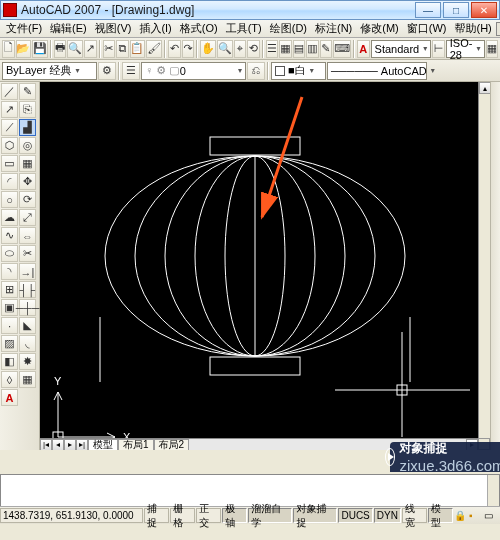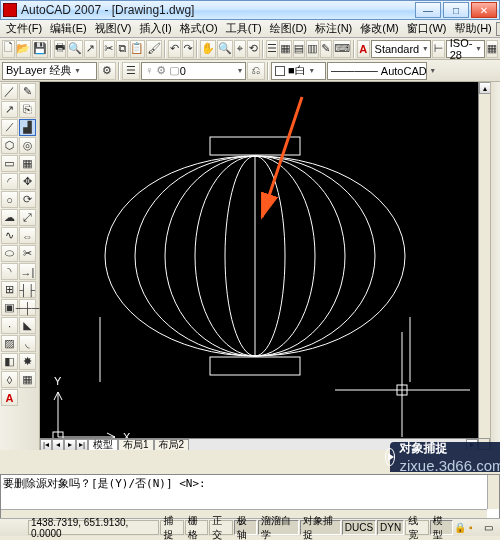--- a/index.html
+++ b/index.html
@@ -105,26 +105,25 @@
     font-family:SimSun, monospace; font-size:11px;
     padding:1px 2px;
     overflow:hidden;
   }
   .cmdarea .line { white-space:pre; }
   .cmd-scroll-v { position:absolute; right:0; top:0; bottom:12px; width:12px; background:#ece9d8; border-left:1px solid #aaa;}
   .cmd-scroll-h { position:absolute; left:0; right:12px; bottom:0; height:12px; background:#ece9d8; border-top:1px solid #aaa;}
 
   
   .statusbar {
-    position:absolute; left:0; right:0; bottom:4px; height:18px;
+    position:absolute; left:0; right:0; bottom:16px; height:18px;
     background:linear-gradient(#f2f0e6,#e4e1d3);
     display:flex; align-items:center;
     border-top:1px solid #aaa;
     font-size:10px;
-    padding-left:28px;
   }
   .statuspanel { border:1px solid #b8b5a5; padding:0 2px; height:15px; display:flex; align-items:center; margin-right:1px; background:#efece0;}
   .statuspanel.pressed { background:#d8d4c4; border-color:#888 #fff #fff #888; }
   .tray { margin-left:auto; display:flex; gap:3px; padding-right:4px;}
   .tray .ticon { width:12px; height:12px; }
 
   
   .badge {
     position:absolute; right:0; bottom:68px;
     width:110px; height:30px;
@@ -340,21 +339,20 @@
       <div class="tab">布局1</div>
       <div class="tab">布局2</div>
     </div>
     <div class="track"></div>
     <div class="arrow">▸</div>
   </div>
   <div class="scrollbar-corner"></div>
 </div>
 
 <div class="cmdarea">
-  <div class="line">要删除源对象吗？[是(Y)/否(N)] &lt;N&gt;:</div>
   <div class="line"></div>
   <div class="cmd-scroll-v"></div>
   <div class="cmd-scroll-h"></div>
 </div>
 
 <div class="statusbar">
   <div class="statuspanel" style="width:150px">1438.7319, 651.9130, 0.0000</div>
   <div class="statuspanel">捕捉</div>
   <div class="statuspanel">栅格</div>
   <div class="statuspanel">正交</div>

